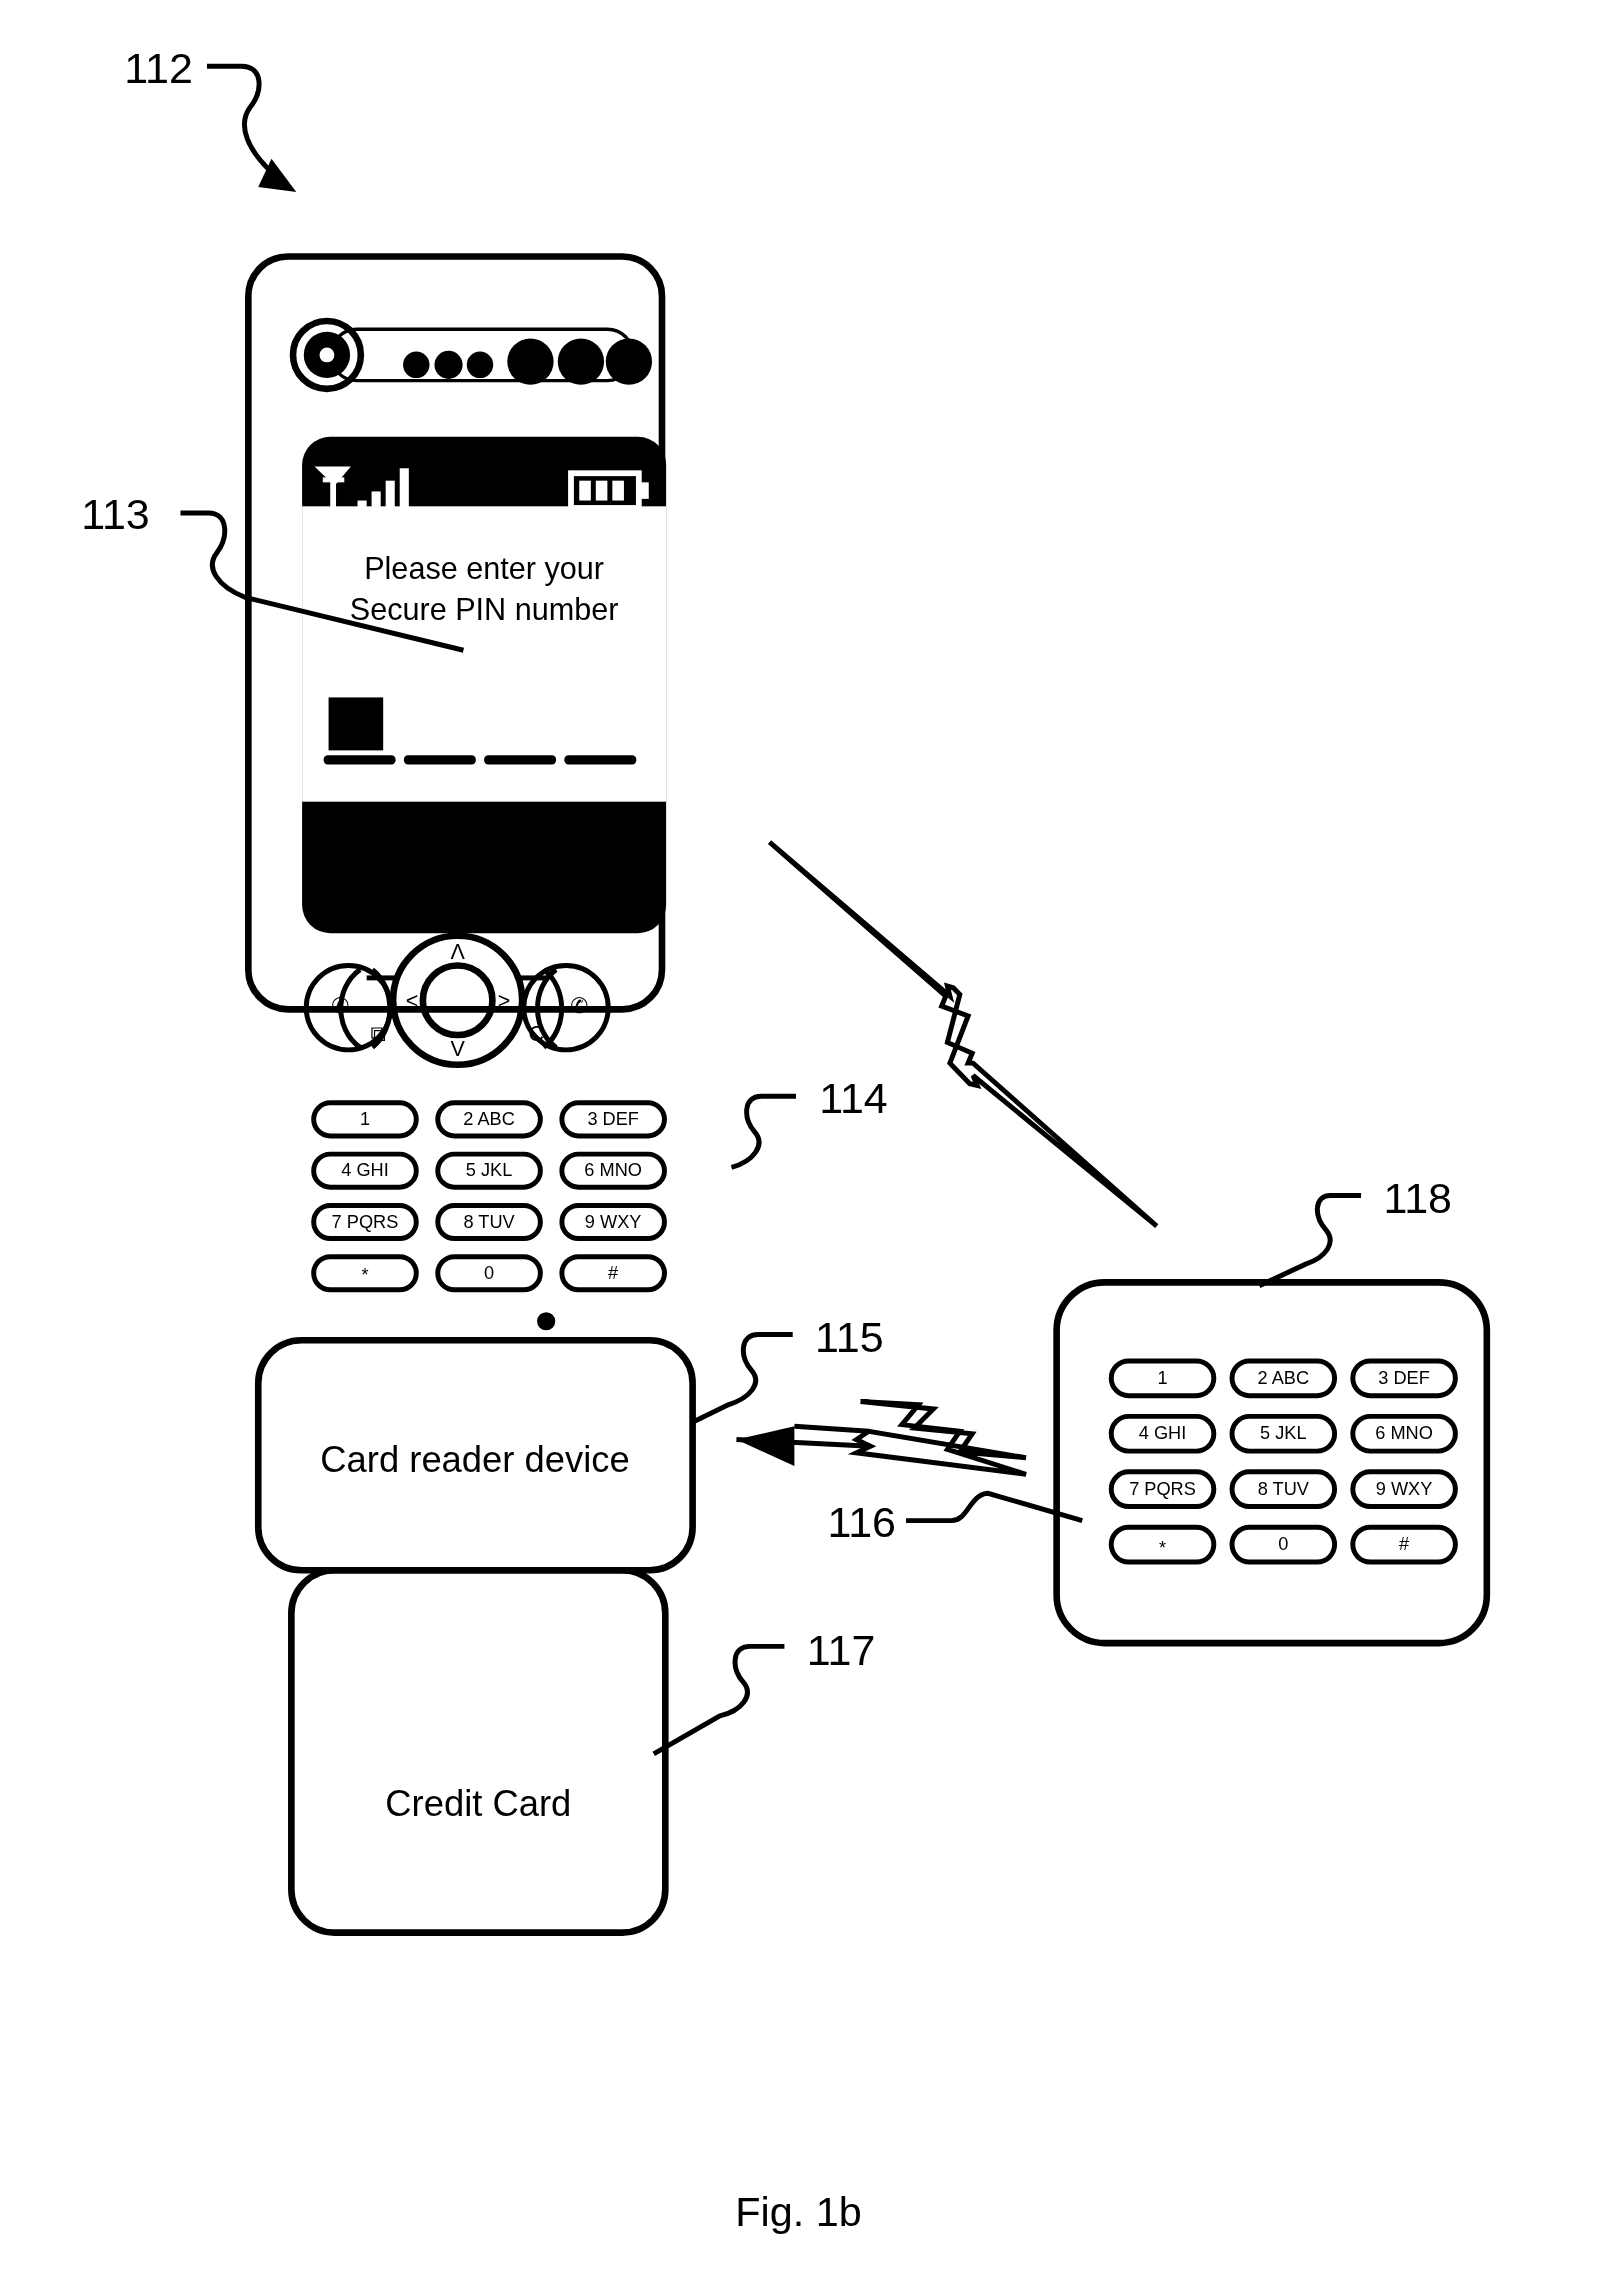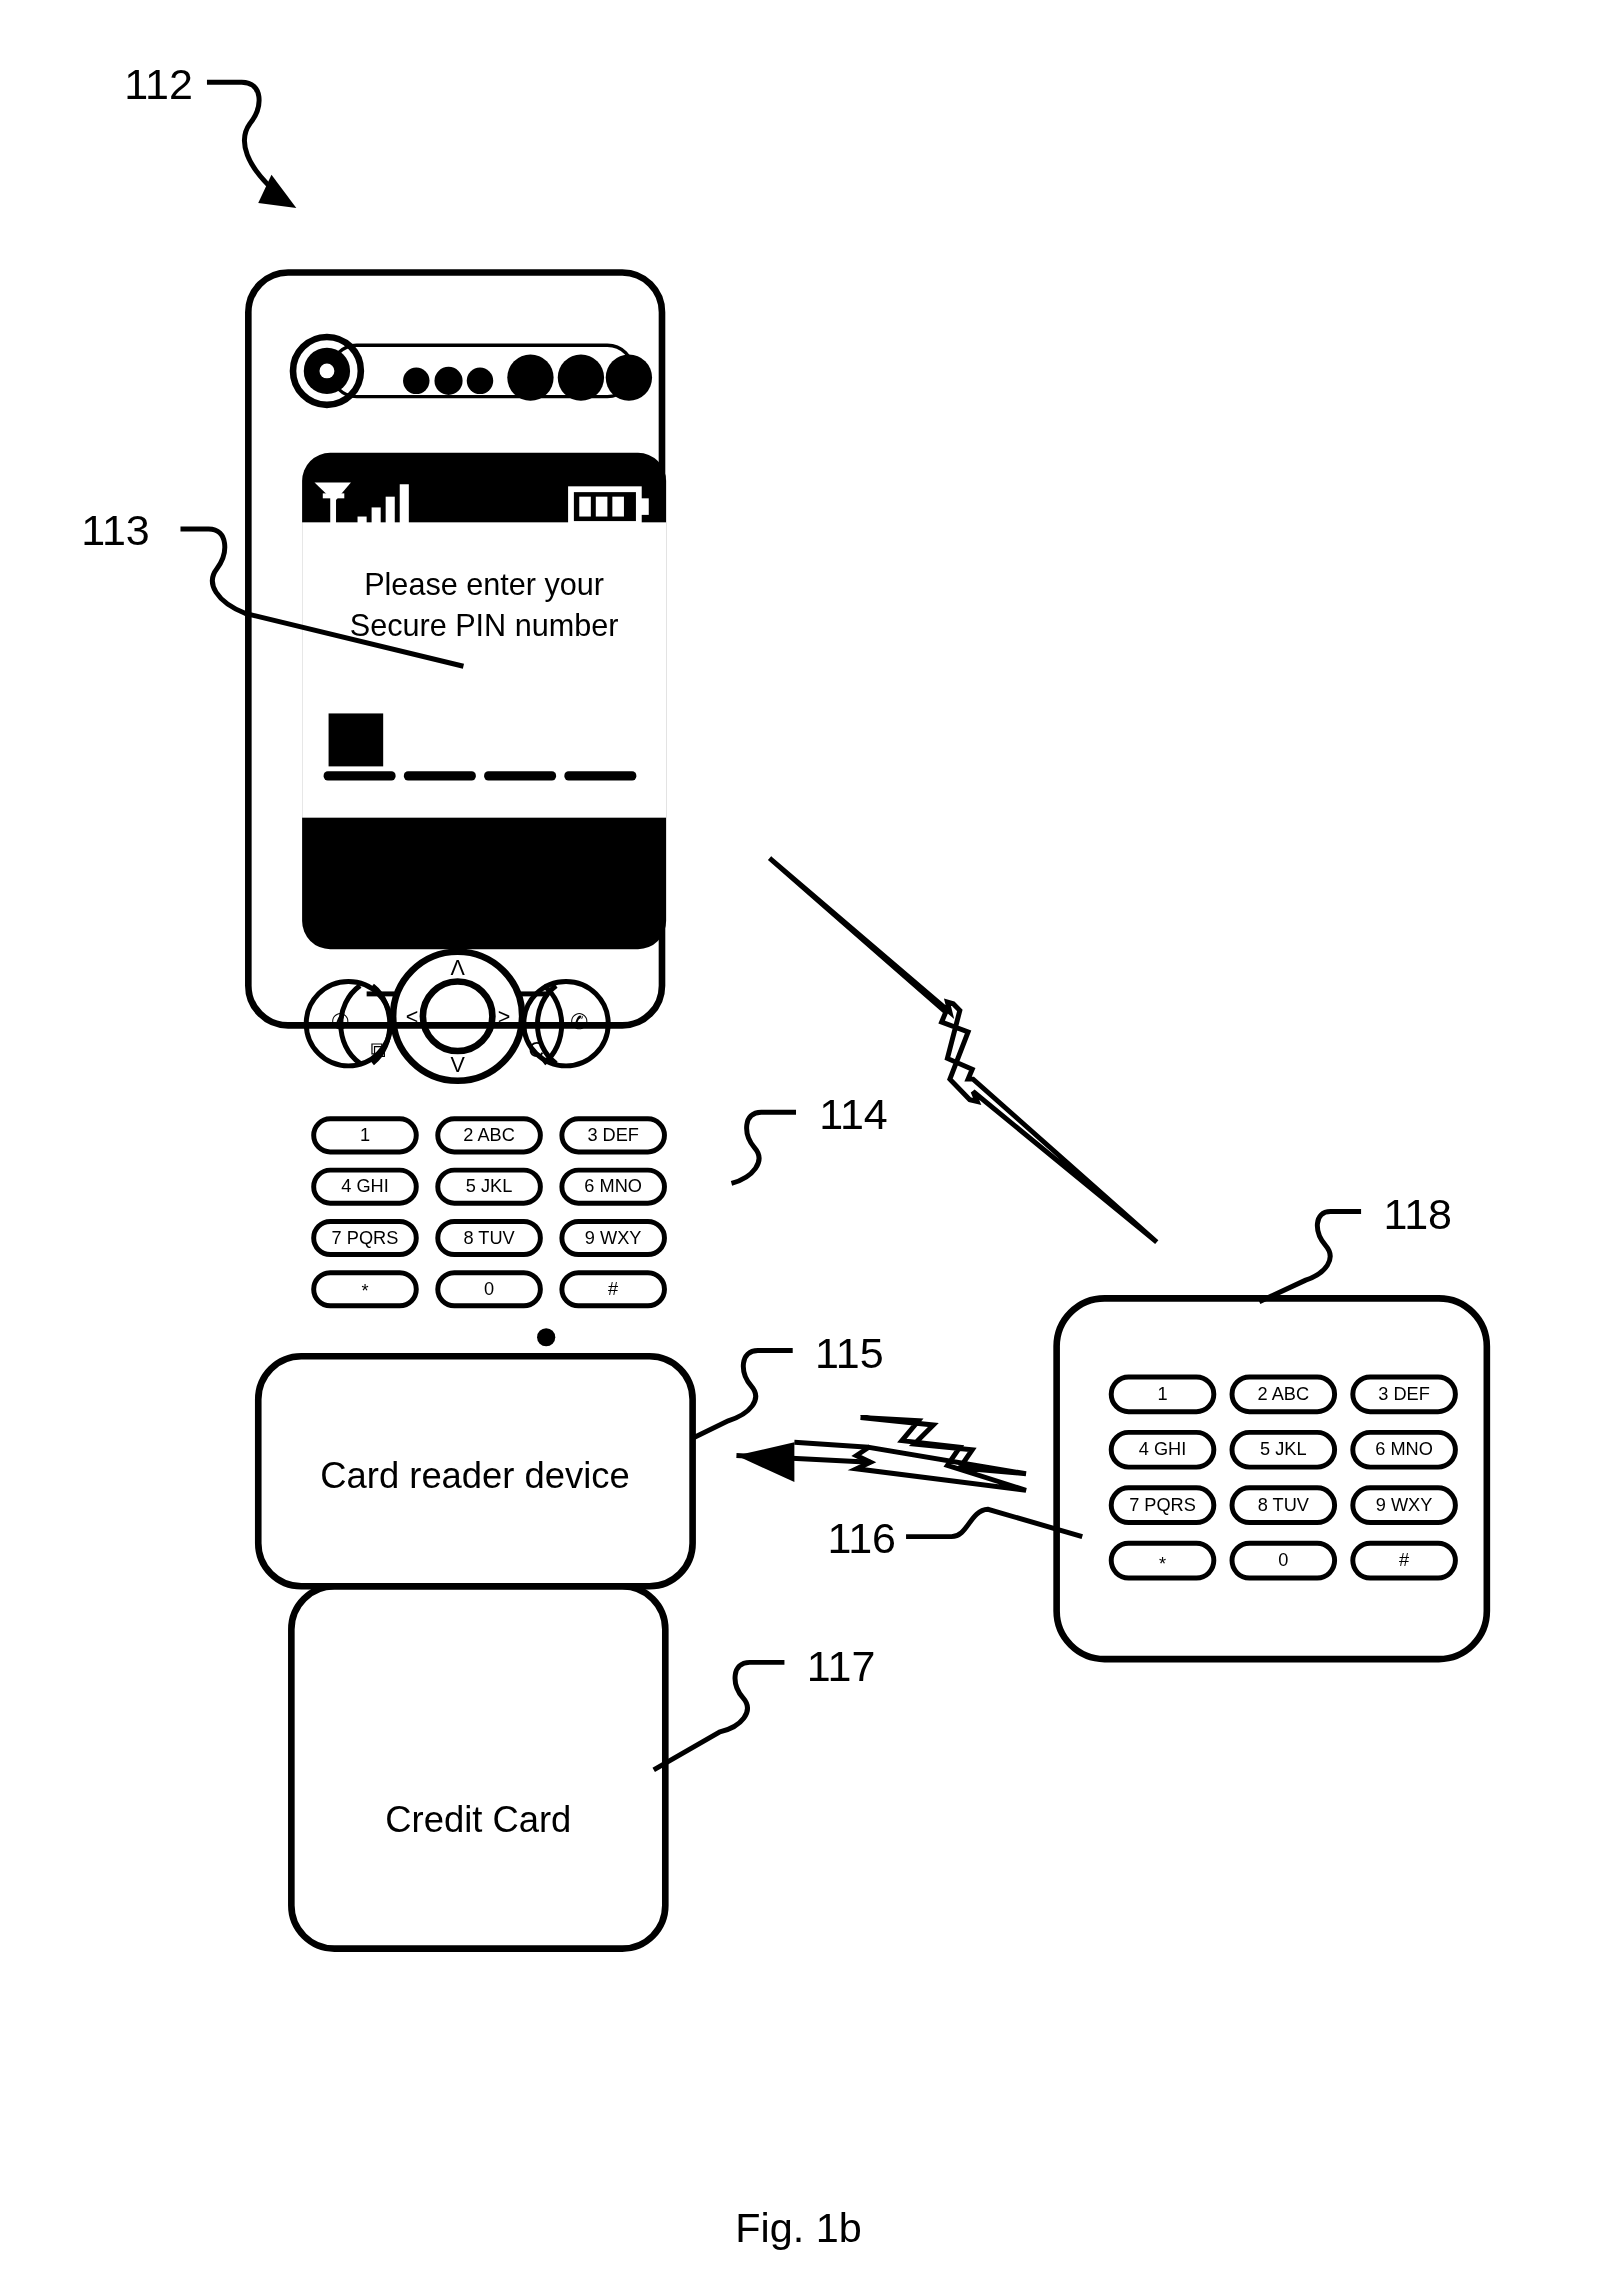--- a/index.html
+++ b/index.html
@@ -10,21 +10,21 @@
   body {
     width: 1597px;
     height: 2295px;
     position: relative;
     font-family: "Liberation Sans", sans-serif;
     color: #000000;
     overflow: hidden;
   }
   #figure-root {
     position: absolute;
-    left: 0; top: 16px;
+    left: 0; top: 0;
     width: 1597px;
     height: 1745px;
   }
   svg.layer {
     position: absolute;
     left: 0; top: 0;
     width: 1597px;
     height: 2295px;
     overflow: visible;
   }

